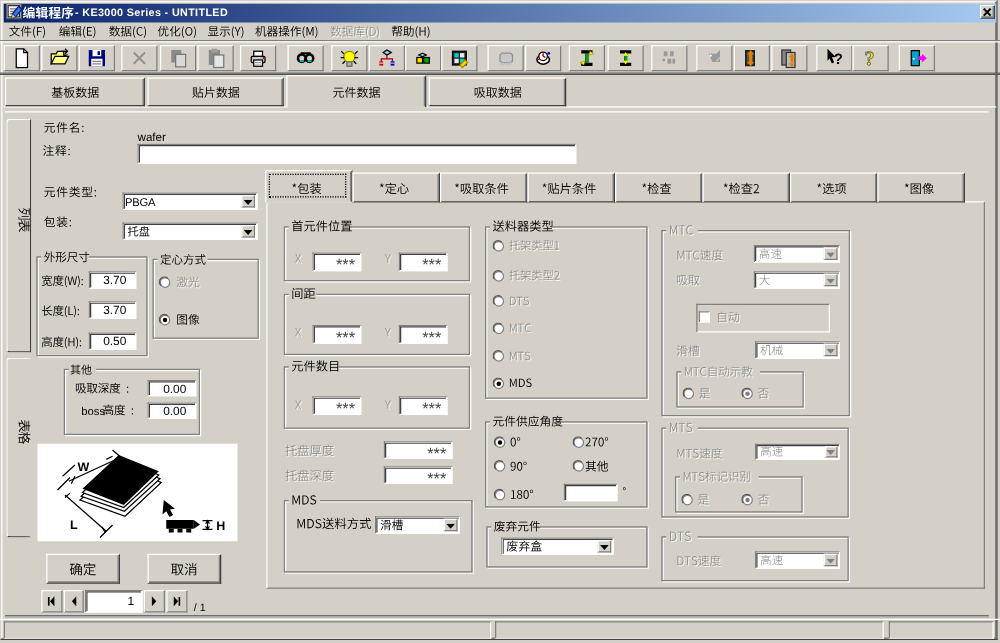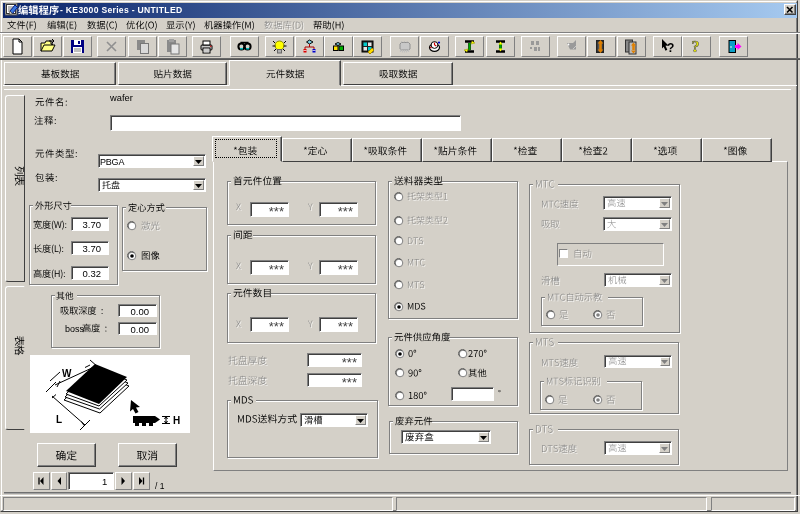--- a/index.html
+++ b/index.html
@@ -175,41 +175,41 @@
     <path d="M16.5 8.5l-4-3.5v7z" fill="#f0f"></path>
   </svg>
 <div style="position:absolute;left:3px;top:85px;width:794px;height:1px;background:#fff;"></div>
 <div style="position:absolute;left:4px;top:89px;width:787px;height:1px;background:#fff;"></div>
 <div style="position:absolute;left:4px;top:62px;width:112px;height:23px;background:#d4d0c8;border:1px solid;border-color:#fff #404040 #404040 #fff;box-shadow:inset -1px 0 0 #808080;"></div>
 <div style="position:absolute;left:118px;top:62px;width:109px;height:23px;background:#d4d0c8;border:1px solid;border-color:#fff #404040 #404040 #fff;box-shadow:inset -1px 0 0 #808080;"></div>
 <div style="position:absolute;left:343px;top:62px;width:110px;height:23px;background:#d4d0c8;border:1px solid;border-color:#fff #404040 #404040 #fff;box-shadow:inset -1px 0 0 #808080;"></div>
 <div style="position:absolute;left:229px;top:60px;width:112px;height:26px;background:#d4d0c8;border:1px solid;border-color:#fff #404040 #d4d0c8 #fff;box-shadow:inset -1px 0 0 #808080;"></div>
 <div style="position:absolute;left:5px;top:95px;width:20px;height:187px;background:#d4d0c8;border:1px solid;border-color:#fff #404040 #404040 #fff;border-radius:3px 0 0 3px;"></div>
 <div style="position:absolute;left:5px;top:286px;width:20px;height:144px;background:#d4d0c8;border:1px solid;border-color:#fff #d4d0c8 #404040 #fff;border-radius:3px 0 0 3px;"></div>
-<div style="position:absolute;left:110px;top:93px;font:normal 9.3px 'Liberation Sans', sans-serif;color:#000;letter-spacing:0px;white-space:pre;">wafer</div>
+<div style="position:absolute;left:110px;top:105px;font:normal 9.3px 'Liberation Sans', sans-serif;color:#000;letter-spacing:0px;white-space:pre;">wafer</div>
 <div style="position:absolute;left:110px;top:114.5px;width:351px;height:16px;border:1px solid;border-color:#808080 #fff #fff #808080;box-shadow:inset 1px 1px 0 #404040;background:#fff;"></div>
 <div style="position:absolute;left:98px;top:154px;width:108px;height:14px;border:1px solid;border-color:#808080 #fff #fff #808080;box-shadow:inset 1px 1px 0 #404040;background:#fff;"></div>
 <div style="position:absolute;left:193px;top:156px;width:11px;height:10px;border:1px solid;border-color:#fff #808080 #808080 #fff;background:#d4d0c8"></div>
 <svg style="position:absolute;left:194.5px;top:159.5px" width="7" height="4">
     <path d="M0 0h7L3.5 4z" fill="#000"></path>
   </svg>
 <div style="position:absolute;left:100px;top:157px;font:normal 9px 'Liberation Sans', sans-serif;color:#000;letter-spacing:-0.2px;white-space:pre;">PBGA</div>
 <div style="position:absolute;left:98px;top:178px;width:108px;height:14px;border:1px solid;border-color:#808080 #fff #fff #808080;box-shadow:inset 1px 1px 0 #404040;background:#fff;"></div>
 <div style="position:absolute;left:193px;top:180px;width:11px;height:10px;border:1px solid;border-color:#fff #808080 #808080 #fff;background:#d4d0c8"></div>
 <svg style="position:absolute;left:194.5px;top:183.5px" width="7" height="4">
     <path d="M0 0h7L3.5 4z" fill="#000"></path>
   </svg>
 <div style="position:absolute;left:29px;top:205px;width:89px;height:80px;border:1px solid #808080;box-shadow:inset 1px 1px 0 #fff,1px 1px 0 #fff;"></div>
 <div style="position:absolute;left:33px;top:201px;width:38px;height:8px;background:#d4d0c8"></div>
 <div style="position:absolute;left:71px;top:217px;width:38px;height:14px;border:1px solid;border-color:#808080 #fff #fff #808080;box-shadow:inset 1px 1px 0 #404040;background:#fff;"></div>
 <div style="position:absolute;left:73px;top:219px;width:28px;font:9.5px 'Liberation Sans';text-align:right;">3.70</div>
 <div style="position:absolute;left:71px;top:241px;width:38px;height:14px;border:1px solid;border-color:#808080 #fff #fff #808080;box-shadow:inset 1px 1px 0 #404040;background:#fff;"></div>
 <div style="position:absolute;left:73px;top:243px;width:28px;font:9.5px 'Liberation Sans';text-align:right;">3.70</div>
 <div style="position:absolute;left:71px;top:266px;width:38px;height:14px;border:1px solid;border-color:#808080 #fff #fff #808080;box-shadow:inset 1px 1px 0 #404040;background:#fff;"></div>
-<div style="position:absolute;left:73px;top:268px;width:28px;font:9.5px 'Liberation Sans';text-align:right;">0.32</div>
+<div style="position:absolute;left:73px;top:268px;width:28px;font:9.5px 'Liberation Sans';text-align:right;">0.50</div>
 <div style="position:absolute;left:122px;top:207px;width:85px;height:64px;border:1px solid #808080;box-shadow:inset 1px 1px 0 #fff,1px 1px 0 #fff;"></div>
 <div style="position:absolute;left:126px;top:203px;width:40px;height:8px;background:#d4d0c8"></div>
 <svg style="position:absolute;left:127px;top:221px" width="10" height="10">
     <circle cx="5" cy="5" r="3.8" fill="#fff" stroke="#808080" stroke-width="1"></circle>
     <path d="M1.7 7.4 A3.9 3.9 0 0 1 7.4 1.7" fill="none" stroke="#555" stroke-width="1"></path>
   </svg>
 <svg style="position:absolute;left:127px;top:251px" width="10" height="10">
     <circle cx="5" cy="5" r="3.8" fill="#fff" stroke="#808080" stroke-width="1"></circle>
     <path d="M1.7 7.4 A3.9 3.9 0 0 1 7.4 1.7" fill="none" stroke="#555" stroke-width="1"></path>
     <circle cx="5" cy="5" r="1.8" fill="#000"></circle>

